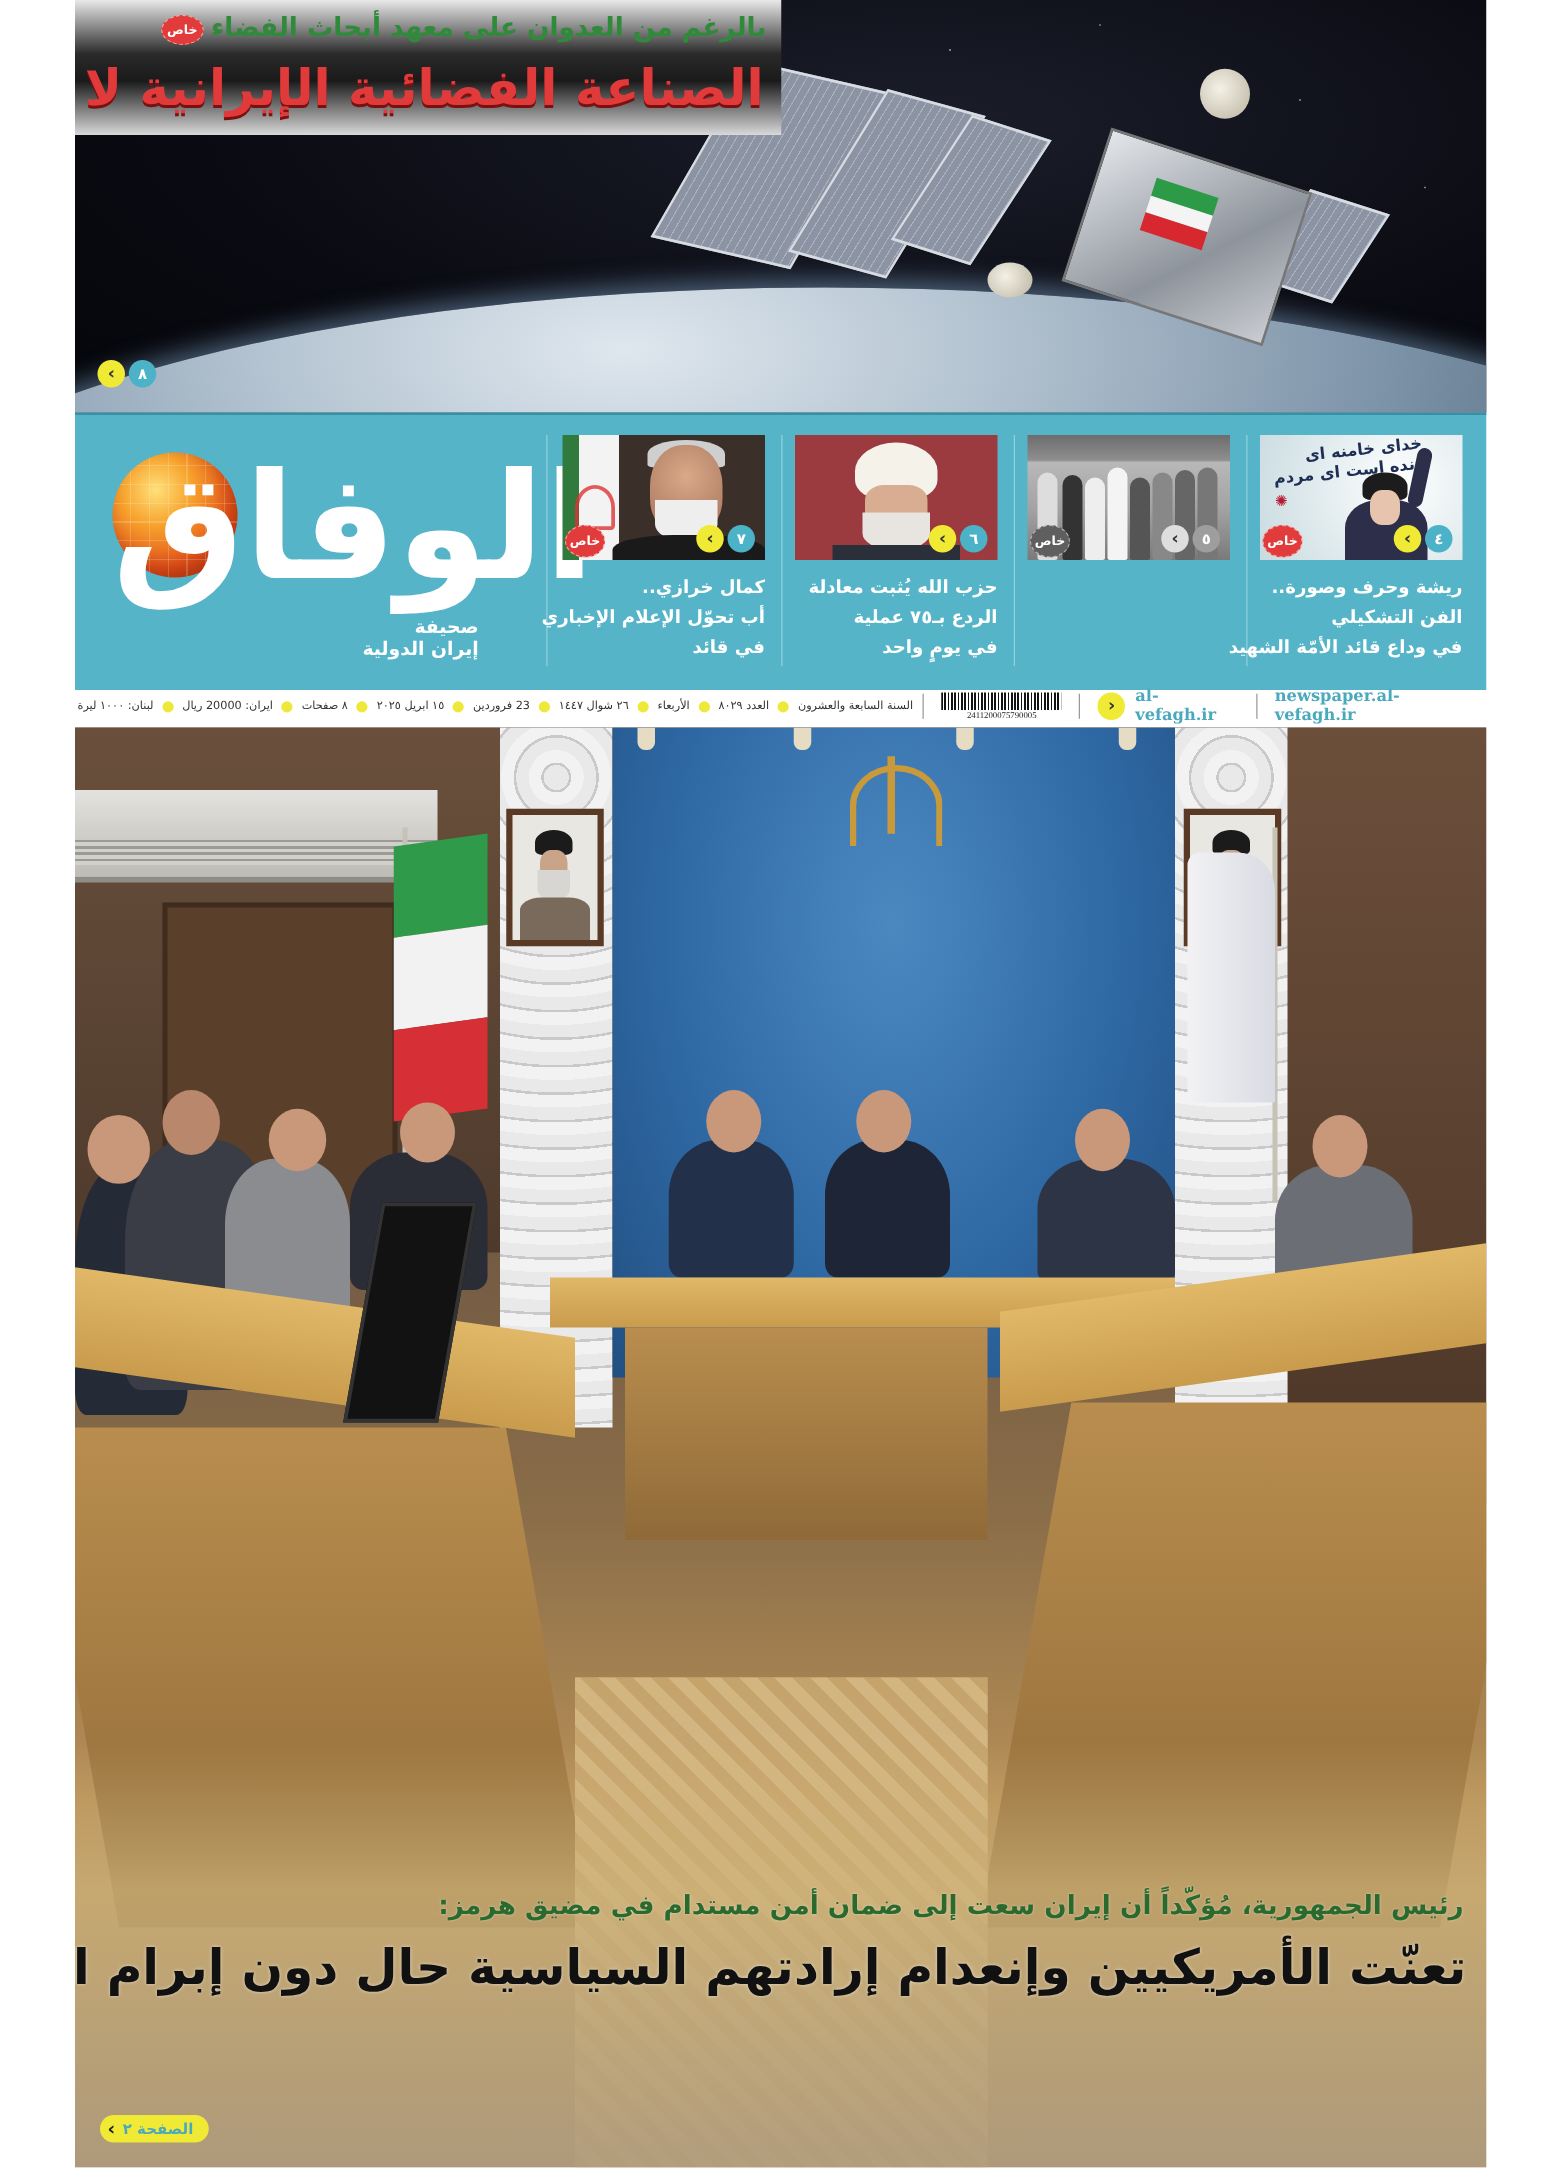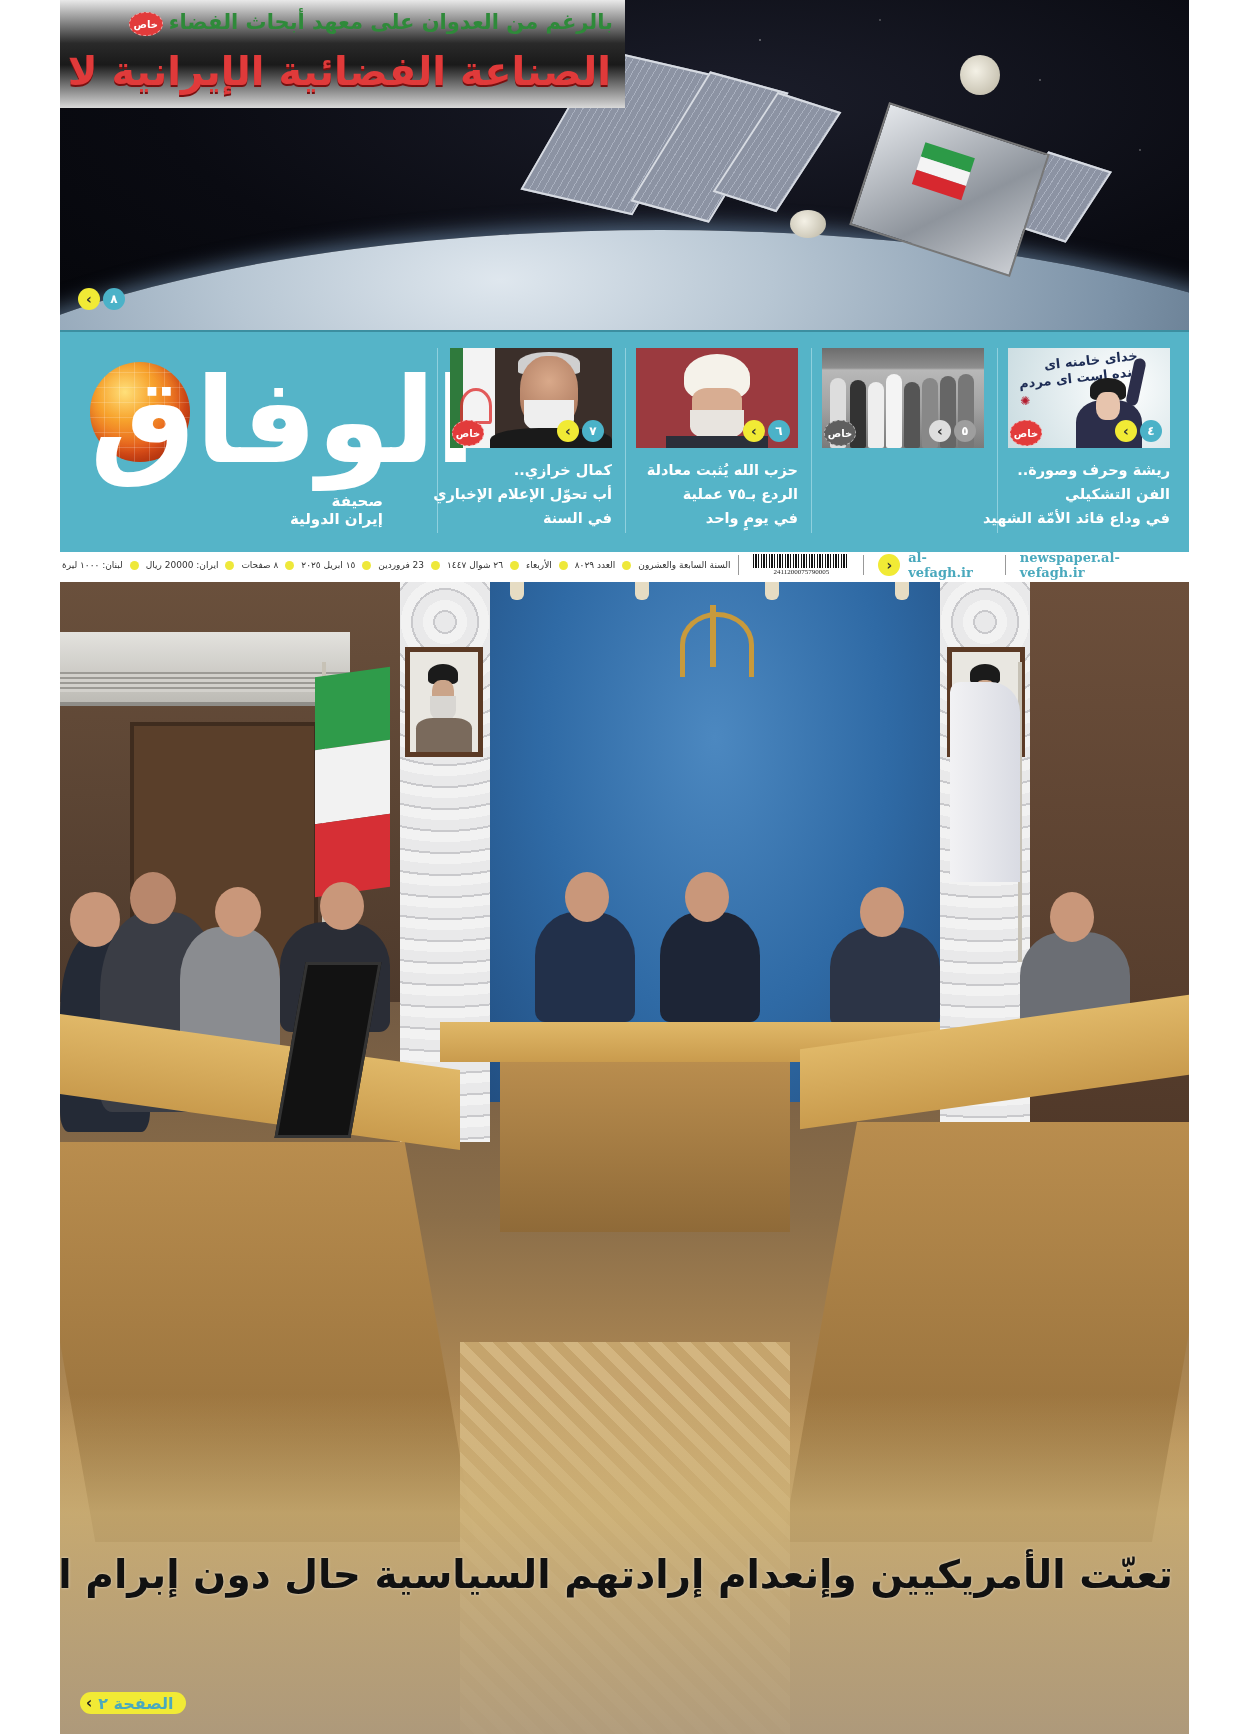--- a/index.html
+++ b/index.html
@@ -125,21 +125,21 @@
     background: repeating-linear-gradient(45deg,#c9a870 0 10px,#d8bb86 10px 20px), #cdb07a; opacity:.9; }
   .person-m { position:absolute; border-radius:40% 40% 10% 10%; }
   .head { position:absolute; border-radius:50%; background:#c9977a; }
   .monitor { position:absolute; left:230px; top:380px; width:70px; height:170px; background:#121212; border:3px solid #333; transform:skewX(-10deg); }
   .bottom-fade { position:absolute; left:0; right:0; bottom:0; height:340px;
     background: linear-gradient(180deg, rgba(200,170,110,0) 0%, rgba(205,178,120,.75) 35%, rgba(175,155,125,.9) 100%); }
   .story-kicker { position:absolute; left:0; right:18px; top:930px; text-align:right; direction:rtl; color:#2b6a2e; font-size:21px; font-weight:bold; text-shadow:0 0 2px rgba(255,255,255,.5); }
   .story-headline { position:absolute; left:0; right:16px; top:970px; text-align:right; direction:rtl; color:#111; font-size:39px; font-weight:bold; letter-spacing:-1px; text-shadow:0 0 3px rgba(255,255,255,.6); white-space:nowrap; }
   .page-pill { position:absolute; left:20px; top:1110px; height:22px; padding:0 12px 0 6px; border-radius:11px; background:#f1ea35; display:flex; align-items:center; gap:6px; direction:ltr; }
   .page-pill .chev { font-size:15px; color:#222; font-weight:bold; }
-  .page-pill .lbl { font-size:16px; color:#4aa9bd; font-weight:bold; direction:rtl; }
+  .page-pill .lbl { font-size:12px; color:#4aa9bd; font-weight:bold; direction:rtl; }
 </style>
 </head>
 <body>
 
 <div class="page">
 
   <section class="hero">
     <div class="stars"></div>
     <div class="earth"></div>
     <div class="sat-panel" style="left:495px;top:60px;width:120px;height:140px;transform:skew(-20deg) rotate(12deg);"></div>
@@ -193,21 +193,21 @@
           <div class="coat"></div>
         <span class="khas-badge">خاص</span>
         <div class="nav-pair">
           <span class="btn-yellow">‹</span>
           <span class="btn-teal">٧</span>
         </div>
       </div>
       <div class="card-title">
         <div>كمال خرازي..</div>
         <div>أب تحوّل الإعلام الإخباري</div>
-        <div>في السنة</div>
+        <div>في قائد</div>
       </div>
     </div>
 
     <div class="band-divider" style="left:565px;"></div>
 
     <div class="card" style="left:576px;">
       <div class="card-img img-qassem">
         <div class="turban"></div>
           <div class="face"></div>
           <div class="beard"></div>
@@ -360,20 +360,21 @@
     <div class="table-front" style="left:440px;top:480px;width:290px;height:170px;"></div>
     <div class="table" style="left:0;top:460px;width:400px;height:80px;transform:skewY(8deg);"></div>
     <div class="table-front" style="left:0;top:560px;width:380px;height:400px;transform:skewX(10deg);"></div>
     <div class="table" style="left:740px;top:440px;width:389px;height:80px;transform:skewY(-8deg);"></div>
     <div class="table-front" style="left:760px;top:540px;width:369px;height:420px;transform:skewX(-10deg);"></div>
     <div class="floor"></div>
     <div class="monitor"></div>
 
     <div class="bottom-fade"></div>
 
+    <div class="story-kicker">رئيس الجمهورية، مُؤكّداً أن إيران سعت إلى ضمان أمن مستدام في مضيق هرمز:</div>
     <div class="story-headline">تعنّت الأمريكيين وإنعدام إرادتهم السياسية حال دون إبرام الإتفاق</div>
 
     <div class="page-pill">
       <span class="chev">‹</span>
       <span class="lbl">الصفحة ٢</span>
     </div>
   </section>
 </div>
 
 </body></html>

